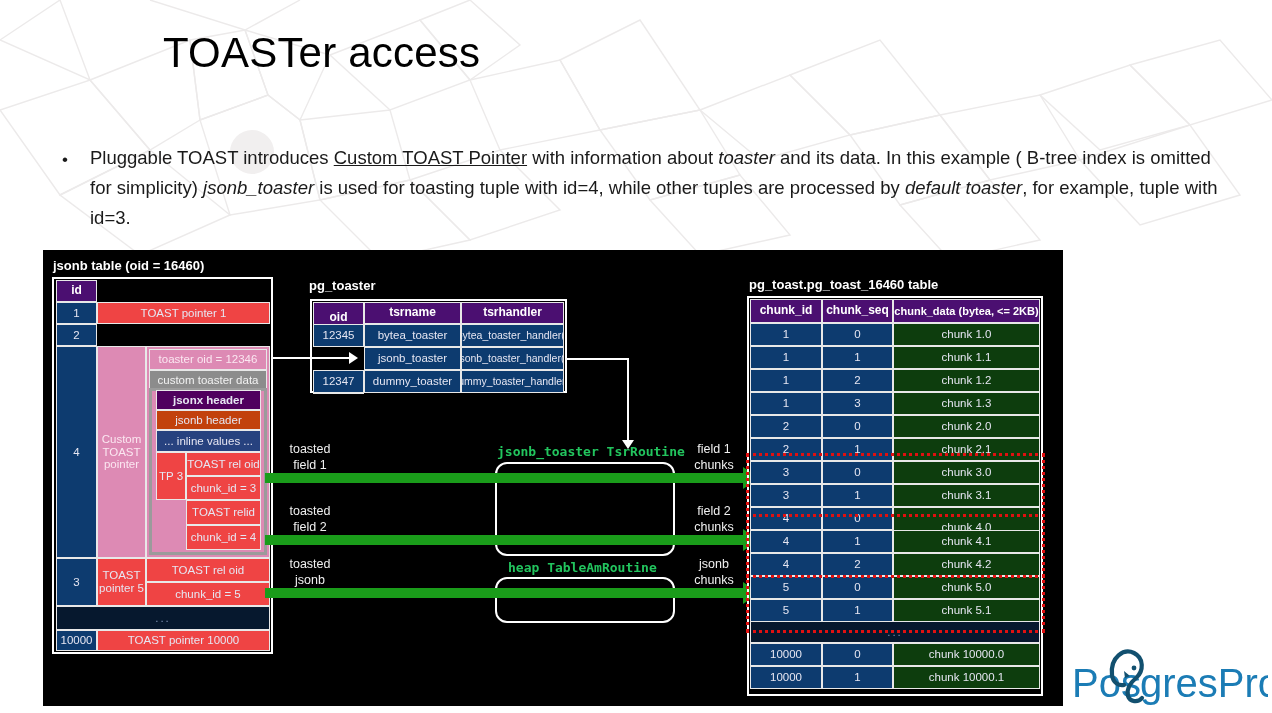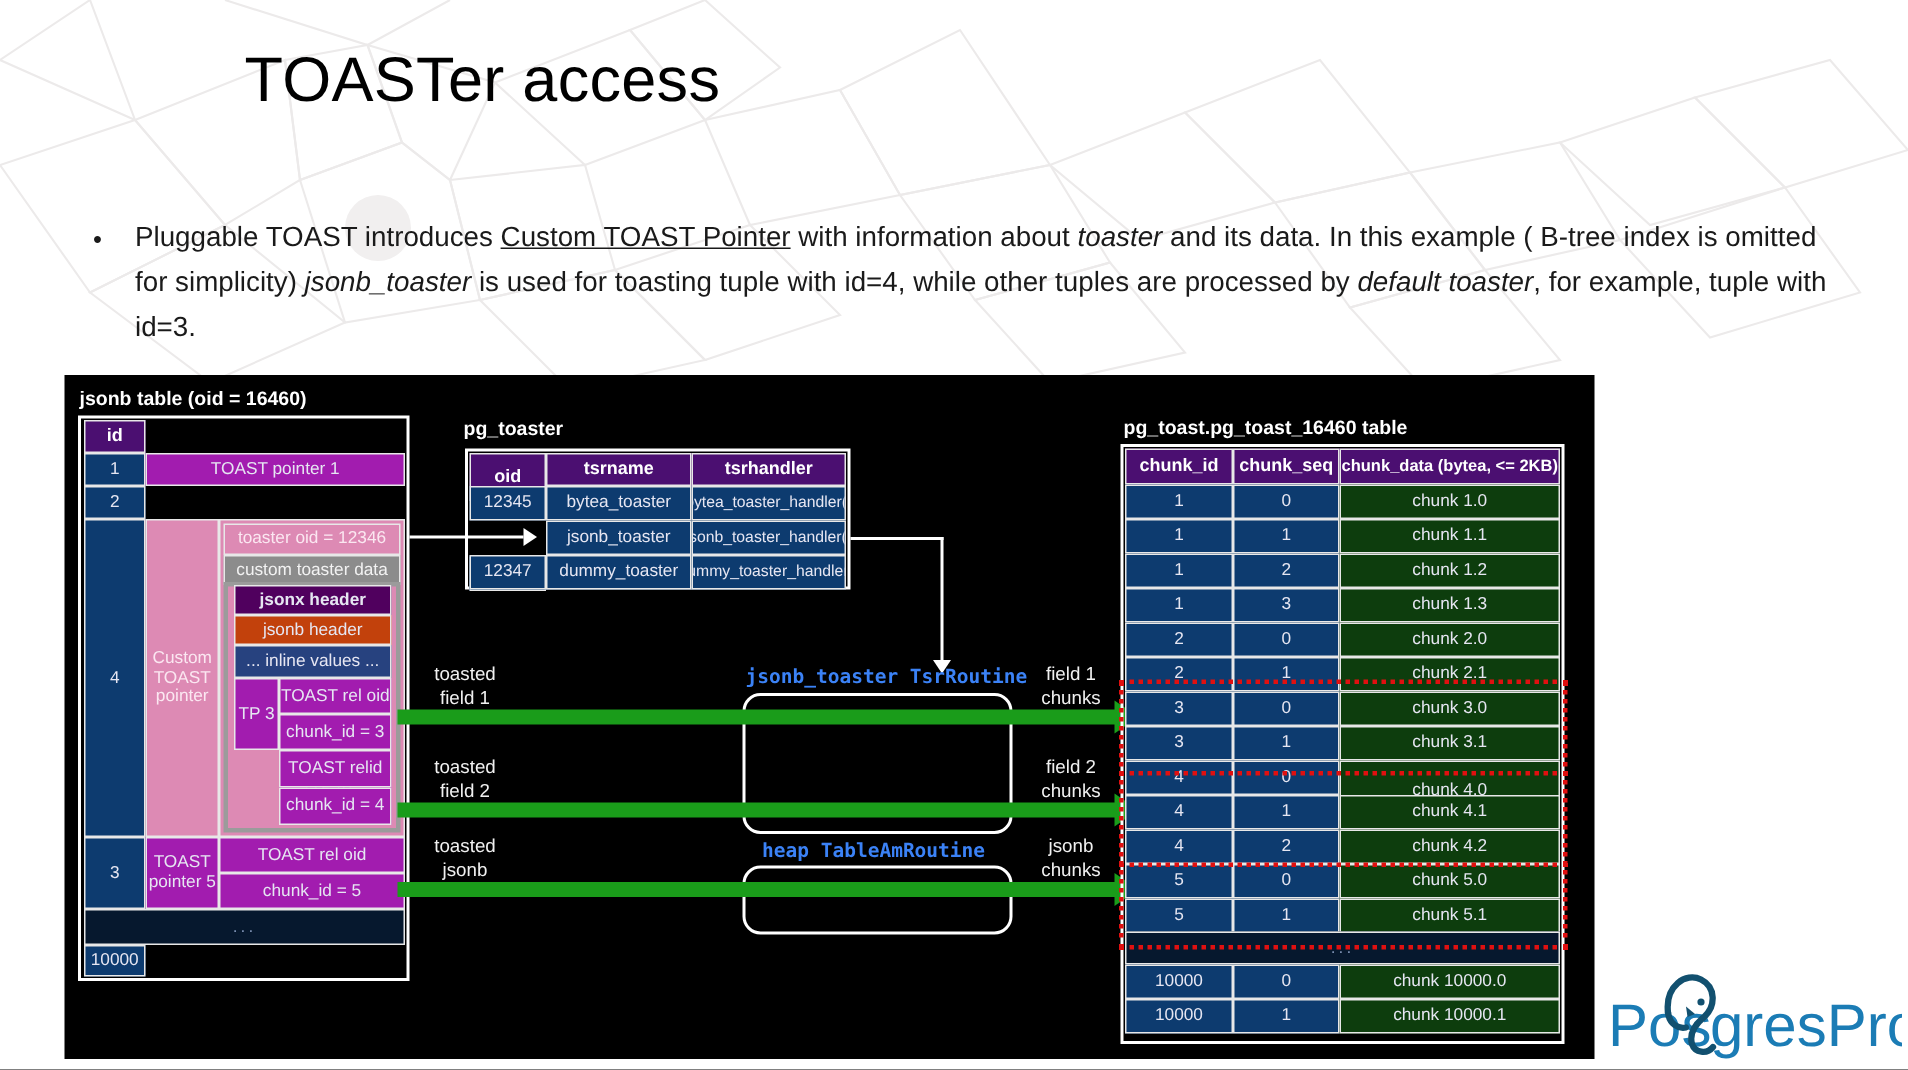--- a/index.html
+++ b/index.html
@@ -52,42 +52,42 @@
     border:1.5px solid #e8e8e8;
     color:#e6e6f2;
     display:flex; align-items:center; justify-content:center;
     font-size:11.5px;
     text-align:center;
     overflow:hidden;
     line-height:1.1;
   }
   .hdr { background:#4b0f71; font-weight:bold; color:#ffffff; font-size:12px; }
   .blue { background:#0d3b6f; }
-  .purple { background:#a21caf; }
+  .purple { background:#ef4444; }
   .green { background:#0d3d0d; }
   .pink { background:#dd8ab4; color:#fbe7f1; }
   .gray { background:#8c8c8c; color:#f2f2f2; }
   .darkpurple { background:#50005e; }
   .red { background:#c2410c; }
   .navy { background:#27427f; }
   .ellip { background:#06182e; color:#7f93b5; letter-spacing:2px; }
   .white-frame { border:2px solid #ffffff; background:transparent; }
   .gray-frame { border:3px solid #9b9b9b; background:transparent; }
 
   .lbl {
     position:absolute; color:#f0f0f0; font-size:12.5px; text-align:center;
     line-height:1.25; white-space:nowrap;
   }
 
   .routine-box {
     position:absolute; border:2.5px solid #ffffff; border-radius:12px;
     background:transparent;
   }
   .routine-title {
-    position:absolute; color:#3b82f6; font-weight:bold; font-size:13px;
+    position:absolute; color:#22c55e; font-weight:bold; font-size:13px;
     font-family:"DejaVu Sans Mono", monospace; white-space:nowrap;
   }
 
   
   .garrow { position:absolute; height:10px; background:#1a9c1a; }
   .ghead {
     position:absolute; width:0; height:0;
     border-top:11px solid transparent;
     border-bottom:11px solid transparent;
     border-left:16px solid #1a9c1a;
@@ -200,20 +200,21 @@
 
   <div class="cell blue" style="left:13px; top:308px; width:41px; height:48px;">3</div>
   <div class="cell purple" style="left:54px; top:308px; width:49px; height:48px; white-space:pre-line;"><span>TOAST
 pointer 5</span></div>
   <div class="cell purple" style="left:103px; top:308px; width:124px; height:24px;">TOAST rel oid</div>
   <div class="cell purple" style="left:103px; top:332px; width:124px; height:24px;">chunk_id = 5</div>
 
   <div class="cell ellip" style="left:13px; top:356px; width:214px; height:24px;">...</div>
 
   <div class="cell blue" style="left:13px; top:380px; width:41px; height:21px;">10000</div>
+  <div class="cell purple" style="left:54px; top:380px; width:173px; height:21px;">TOAST pointer 10000</div>
 
   <div class="warrow-h" style="left:230px; top:107px; width:76px;"></div>
   <div class="whead-r" style="left:306px; top:102px;"></div>
 
   <div class="caption" style="left:266px; top:28px;">pg_toaster</div>
   <div class="cell white-frame" style="left:267px; top:49px; width:257px; height:94px;"></div>
 
   <div class="cell hdr" style="left:270px; top:52px; width:51px; height:32px;">oid</div>
   <div class="cell hdr" style="left:321px; top:52px; width:97px; height:22px;">tsrname</div>
   <div class="cell hdr" style="left:418px; top:52px; width:103px; height:22px;">tsrhandler</div>

